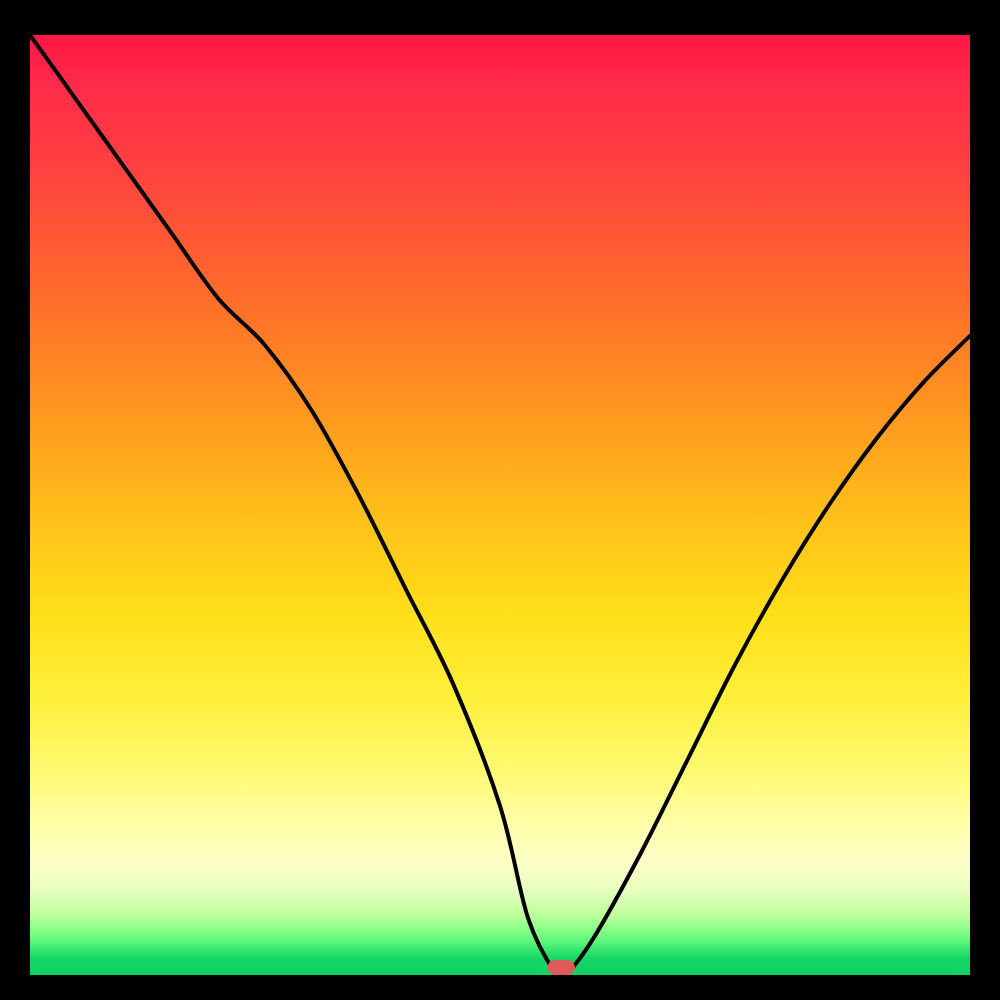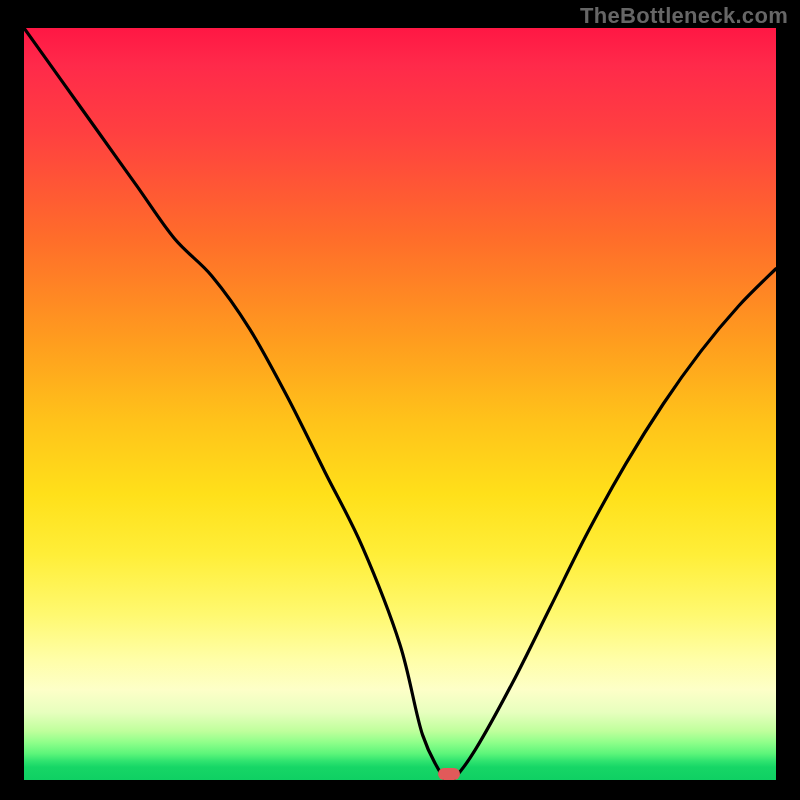--- a/index.html
+++ b/index.html
@@ -71,21 +71,20 @@
     height: 12px;
     border-radius: 6px;
     background: #e15a5a;
     transform: translate(-50%, -50%);
   }
 </style>
 </head>
 <body>
 
 <div class="frame">
-  <div class="watermark">TheBottleneck.com</div>
 
   <div class="plot-area">
     <div class="gradient"></div>
 
     <svg class="curve" viewBox="0 0 752 752" preserveAspectRatio="none">
       <path id="curve-path" fill="none" stroke="#000" stroke-width="3.2" stroke-linecap="round" stroke-linejoin="round" d="M 0.00 0.00 C 6.27 8.77, 25.07 35.09, 37.60 52.64 C 50.13 70.19, 62.67 87.73, 75.20 105.28 C 87.73 122.83, 100.27 140.37, 112.80 157.92 C 125.33 175.47, 137.87 195.52, 150.40 210.56 C 162.93 225.60, 175.47 233.12, 188.00 248.16 C 200.53 263.20, 213.07 280.75, 225.60 300.80 C 238.13 320.85, 250.67 344.67, 263.20 368.48 C 275.73 392.29, 288.27 418.61, 300.80 443.68 C 313.33 468.75, 325.87 490.05, 338.40 518.88 C 350.93 547.71, 365.97 585.31, 376.00 616.64 C 386.03 647.97, 391.04 684.32, 398.56 706.88 C 406.08 729.44, 416.11 744.48, 421.12 752.00 C 426.13 759.52, 423.63 757.01, 428.64 752.00 C 433.65 746.99, 441.17 738.21, 451.20 721.92 C 461.23 705.63, 476.27 678.05, 488.80 654.24 C 501.33 630.43, 513.87 604.11, 526.40 579.04 C 538.93 553.97, 551.47 527.65, 564.00 503.84 C 576.53 480.03, 589.07 457.47, 601.60 436.16 C 614.13 414.85, 626.67 394.80, 639.20 376.00 C 651.73 357.20, 664.27 339.65, 676.80 323.36 C 689.33 307.07, 701.87 292.03, 714.40 278.24 C 726.93 264.45, 745.73 246.91, 752.00 240.64"></path>
     </svg>
 
     <div class="marker" id="marker" style="left: 424.88px; top: 746px;"></div>
   </div>

